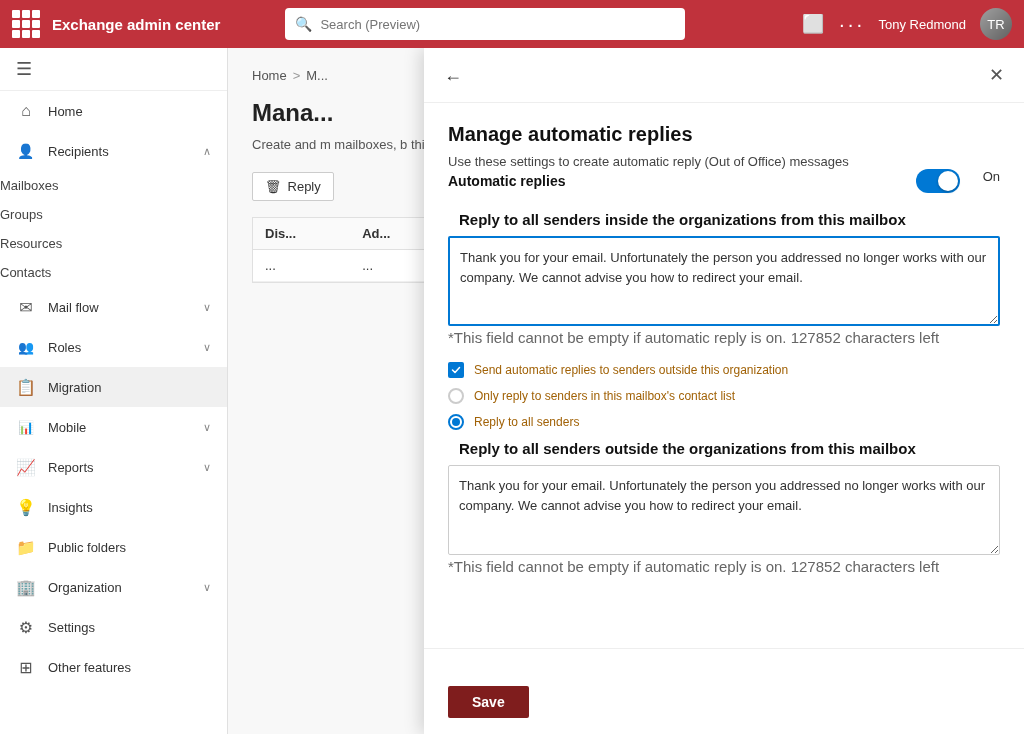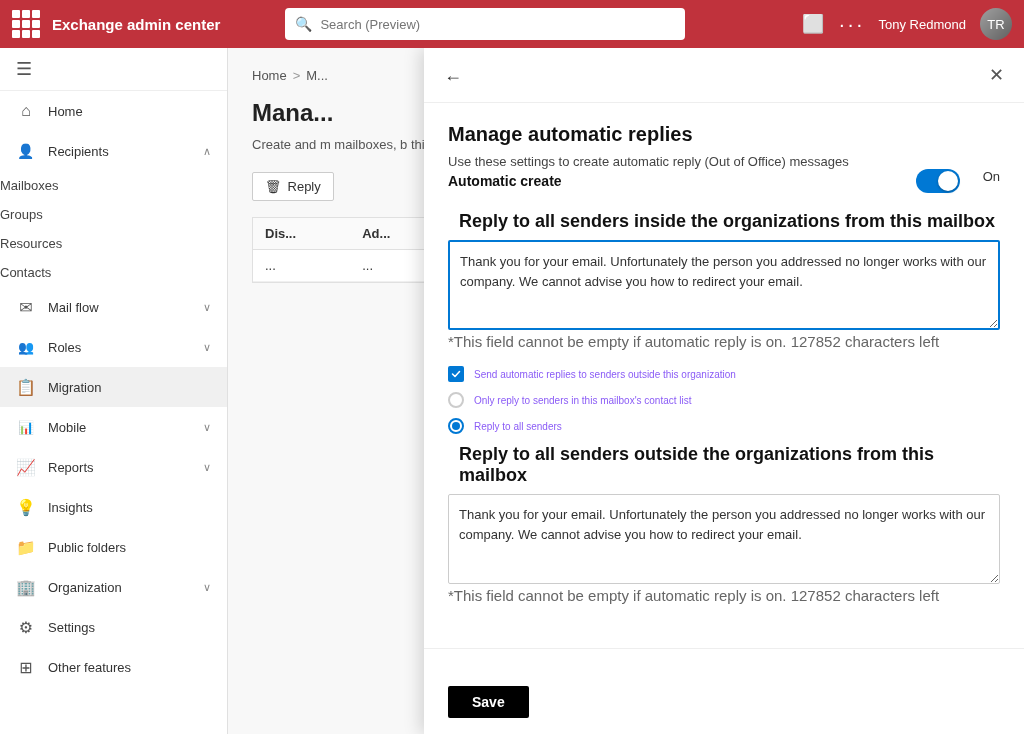--- a/index.html
+++ b/index.html
@@ -111,21 +111,21 @@
       width: 44px; height: 24px; background: #0078d4; border-radius: 12px;
       position: relative; cursor: pointer;
     }
     .toggle-knob {
       width: 20px; height: 20px; background: white; border-radius: 50%;
       position: absolute; top: 2px; right: 2px; box-shadow: 0 1px 3px rgba(0,0,0,0.3);
     }
     .toggle-label { font-size: 13px; color: #333; }
 
     
-    .section-label { font-size: 18px; font-weight: 600; color: #111; margin-bottom: 8px; padding-left: 11px; }
+    .section-label { font-size: 15px; font-weight: 600; color: #111; margin-bottom: 8px; padding-left: 11px; }
     .reply-textarea {
       width: 100%; height: 90px; border: 2px solid #0078d4; border-radius: 2px;
       padding: 10px; font-size: 13px; font-family: inherit; resize: vertical;
       outline: none; color: #333; line-height: 1.5;
     }
     .reply-textarea.normal { border: 1px solid #ccc; }
     .field-note { font-size: 15px; color: #666; margin-bottom: 16px; }
 
     
     .option-row { display: flex; align-items: center; gap: 10px; margin-bottom: 10px; }
@@ -133,26 +133,26 @@
       width: 16px; height: 16px; background: #0078d4; border-radius: 2px;
       display: flex; align-items: center; justify-content: center; flex-shrink: 0;
     }
     .checkbox-custom svg { width: 10px; height: 10px; }
     .radio-custom {
       width: 16px; height: 16px; border-radius: 50%; border: 2px solid #ccc;
       flex-shrink: 0; display: flex; align-items: center; justify-content: center;
     }
     .radio-custom.checked { border-color: #0078d4; }
     .radio-dot { width: 8px; height: 8px; border-radius: 50%; background: #0078d4; }
-    .option-text { font-size: 10px; color: #8b5cf6; }
+    .option-text { font-size: 12px; color: #a16207; }
 
     
     .panel-footer { padding: 16px 24px; border-top: 1px solid #eee; }
     .btn-save {
-      background: #000000; color: white; border: none; border-radius: 2px;
+      background: #7f1d1d; color: white; border: none; border-radius: 2px;
       padding: 8px 24px; font-size: 14px; font-weight: 600; cursor: pointer; margin-top: 21px;
     }
 
     
     ::-webkit-scrollbar { width: 6px; }
     ::-webkit-scrollbar-thumb { background: #ccc; border-radius: 3px; }
   </style>
 </head>
 <body>
 
@@ -316,21 +316,21 @@
         <span class="panel-close">✕</span>
       </div>
 
       <div class="panel-body">
         <div class="panel-title">Manage automatic replies</div>
         <div class="panel-subtitle">Use these settings to create automatic reply (Out of Office)
 messages</div>
 
         
         <div class="setting-row">
-          <span class="setting-label">Automatic create</span>
+          <span class="setting-label">Automatic replies</span>
           <div class="toggle-container">
             <div class="toggle">
               <div class="toggle-knob"></div>
             </div>
             <span class="toggle-label">On</span>
           </div>
         </div>
 
         
         <div class="section-label">Reply to all senders inside the organizations from this mailbox</div>

